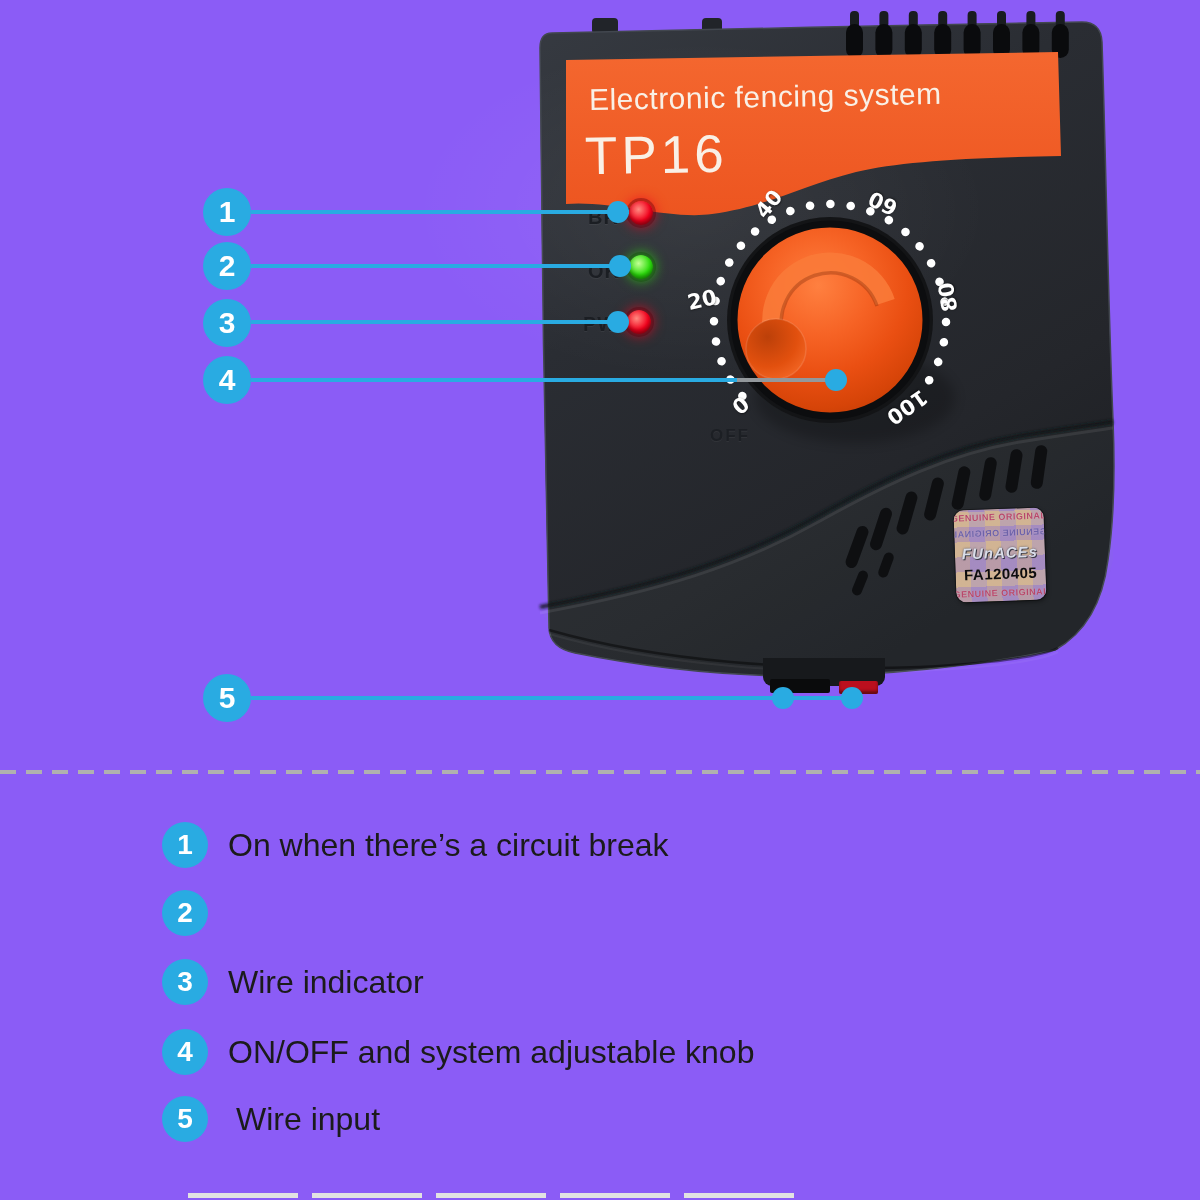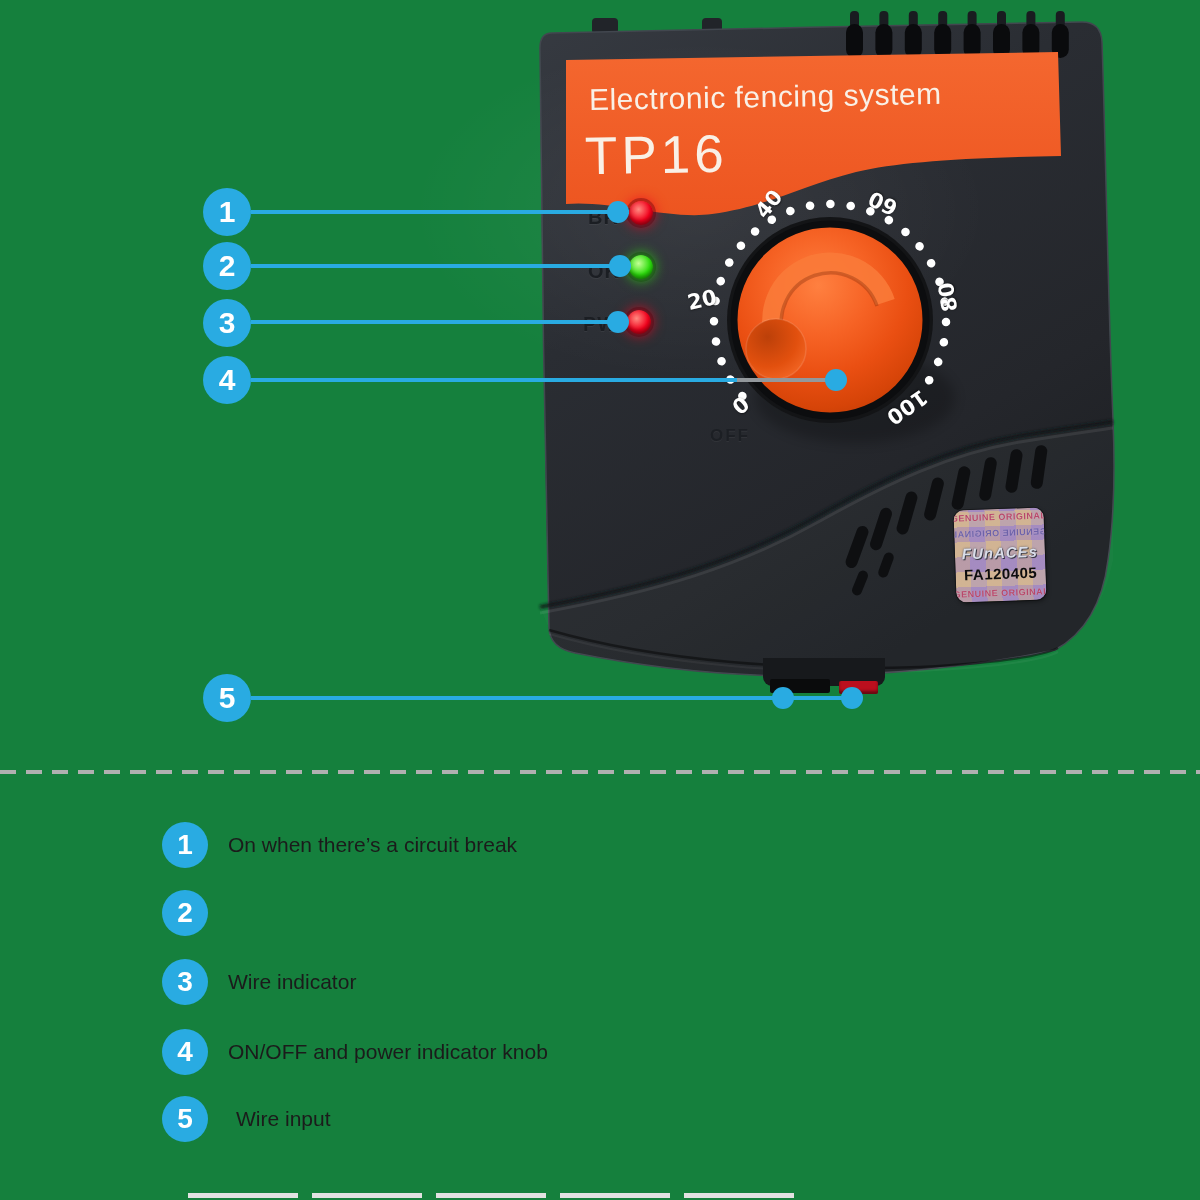--- a/index.html
+++ b/index.html
@@ -1,16 +1,16 @@
 <!DOCTYPE html>
 <html><head>
 <meta charset="utf-8">
 <style>
   html,body{margin:0;padding:0;background:#fff;}
-  .stage{position:relative;width:1200px;height:1200px;background:#15803d;overflow:hidden;
+  .stage{position:relative;width:1200px;height:1200px;background:#8b5cf6;overflow:hidden;
          font-family:"Liberation Sans", sans-serif;}
   .abs{position:absolute;}
 
   
   .panel-title{left:589px;top:80px;font-size:30px;font-weight:400;color:#f9f0e6;
                letter-spacing:.5px;transform:rotate(-1deg);}
   .panel-model{left:585px;top:124px;font-size:53px;font-weight:400;color:#f9f0e6;
                letter-spacing:4px;transform:rotate(-1deg);}
   .led-label{font-size:20px;font-weight:700;color:#1b1e23;letter-spacing:1px;
              text-shadow:0 1px 0 rgba(255,255,255,0.05);}
@@ -60,21 +60,21 @@
             text-shadow:0 0 2px #4a4a5a, 1px 1px 0 #33333f;letter-spacing:1px;}
   .stk-code{font-size:15px;font-weight:700;color:#0d0d0d;line-height:16px;letter-spacing:.5px;}
 
   
   .divider{left:0;top:770px;width:1200px;height:4px;
            background:repeating-linear-gradient(90deg,#b0b0b0 0 16px,transparent 16px 26px);}
   .legend-row{left:162px;height:46px;display:flex;align-items:center;}
   .legend-badge{width:46px;height:46px;border-radius:50%;background:#29abe2;color:#fff;
                 font-size:28px;font-weight:700;display:flex;align-items:center;justify-content:center;
                 flex:0 0 46px;}
-  .legend-text{margin-left:20px;font-size:21px;color:#1b1b1b;white-space:nowrap;}
+  .legend-text{margin-left:20px;font-size:32px;color:#1b1b1b;white-space:nowrap;}
   .legend-row.r5 .legend-text{margin-left:28px;text-align:right;}
   .bottom-bar{left:188px;top:1193px;width:607px;height:5px;
               background:repeating-linear-gradient(90deg,#e2e2e2 0 110px,transparent 110px 124px);}
 </style>
 </head>
 <body>
 
 <div class="stage">
 
   <svg id="device-svg" class="abs" style="left:0;top:0" width="1200" height="760" viewBox="0 0 1200 760">
@@ -242,21 +242,21 @@
   </div>
   <div class="abs legend-row" style="top:890px">
     <div class="legend-badge">2</div>
   </div>
   <div class="abs legend-row" style="top:959px">
     <div class="legend-badge">3</div>
     <div class="legend-text">Wire indicator</div>
   </div>
   <div class="abs legend-row" style="top:1029px">
     <div class="legend-badge">4</div>
-    <div class="legend-text">ON/OFF and power indicator knob</div>
+    <div class="legend-text">ON/OFF and system adjustable knob</div>
   </div>
   <div class="abs legend-row r5" style="top:1096px">
     <div class="legend-badge">5</div>
     <div class="legend-text">Wire input</div>
   </div>
 
   <div class="abs bottom-bar"></div>
 </div>
 
 </body></html>

